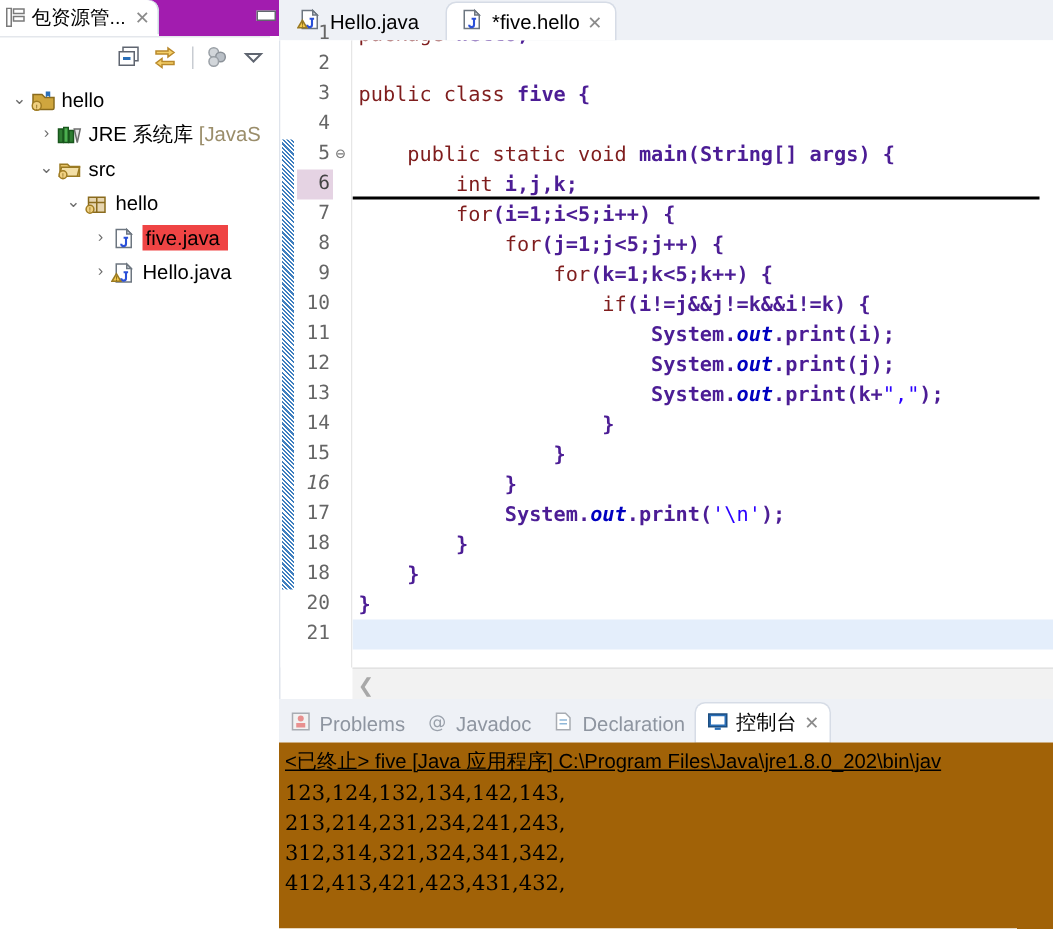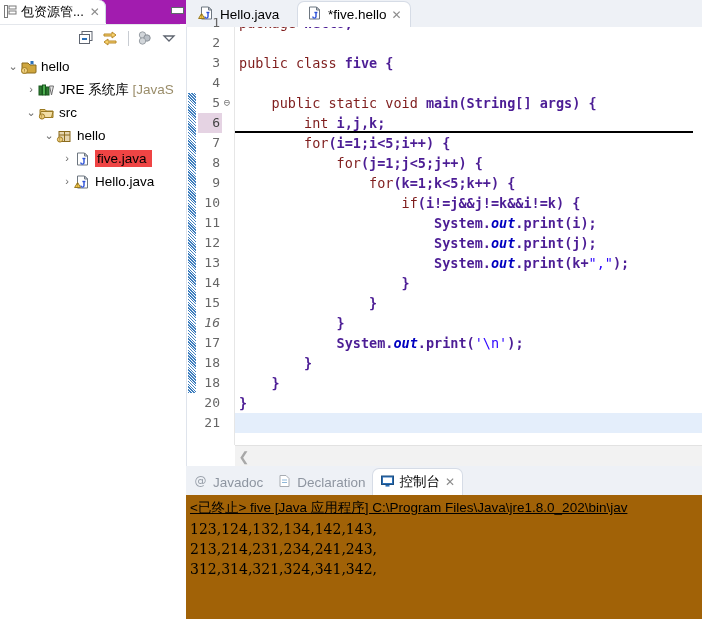--- a/index.html
+++ b/index.html
@@ -392,20 +392,28 @@
       <div class="hscroll">
         <span class="arrow">❮</span>
       </div>
     </div>
   </div>
 
   <div id="console">
     <div class="cs-tabstrip">
         <div class="cs-tab inactive">
           <span class="nicon"><svg width="15" height="14" viewBox="0 0 15 14">
+              <rect x="2" y="1.5" width="11" height="11" fill="#f2f2f2" stroke="#a8acb2"></rect>
+              <circle cx="7.5" cy="5" r="2" fill="#e8908f"></circle>
+              <rect x="4.5" y="8" width="6" height="3" fill="#e8908f"></rect>
+            </svg></span>
+          <span>Problems</span>
+        </div>
+        <div class="cs-tab inactive">
+          <span class="nicon"><svg width="15" height="14" viewBox="0 0 15 14">
               <text x="7.5" y="11" font-size="12" text-anchor="middle" fill="#9aa1ab" font-family="DejaVu Sans">@</text>
             </svg></span>
           <span>Javadoc</span>
         </div>
         <div class="cs-tab inactive">
           <span class="nicon"><svg width="15" height="14" viewBox="0 0 15 14">
               <path d="M3 1.5 h6 l3 3 v8 h-9 z" fill="#fff" stroke="#a8acb2"></path>
               <path d="M5 6 h5 M5 8.5 h5" stroke="#8fb7d8"></path>
             </svg></span>
           <span>Declaration</span>
@@ -415,17 +423,17 @@
               <rect x="1.5" y="2" width="12" height="8.5" fill="#2a6fb8" stroke="#1d4e80"></rect>
               <rect x="3" y="3.5" width="9" height="5.5" fill="#ffffff"></rect>
               <rect x="5.5" y="11" width="4" height="1.6" fill="#2a6fb8"></rect>
             </svg></span>
           <span>控制台</span>
           <span class="tclose">✕</span>
         </div>
       </div>
     <div class="cs-body">
       <div class="cs-head">&lt;已终止&gt; five [Java 应用程序] C:\Program Files\Java\jre1.8.0_202\bin\jav</div>
-      <div class="cs-out"><div>123,124,132,134,142,143,</div><div>213,214,231,234,241,243,</div><div>312,314,321,324,341,342,</div></div>
+      <div class="cs-out"><div>123,124,132,134,142,143,</div><div>213,214,231,234,241,243,</div><div>312,314,321,324,341,342,</div><div>412,413,421,423,431,432,</div></div>
     </div>
   </div>
 
 </div>
 
 </body></html>

